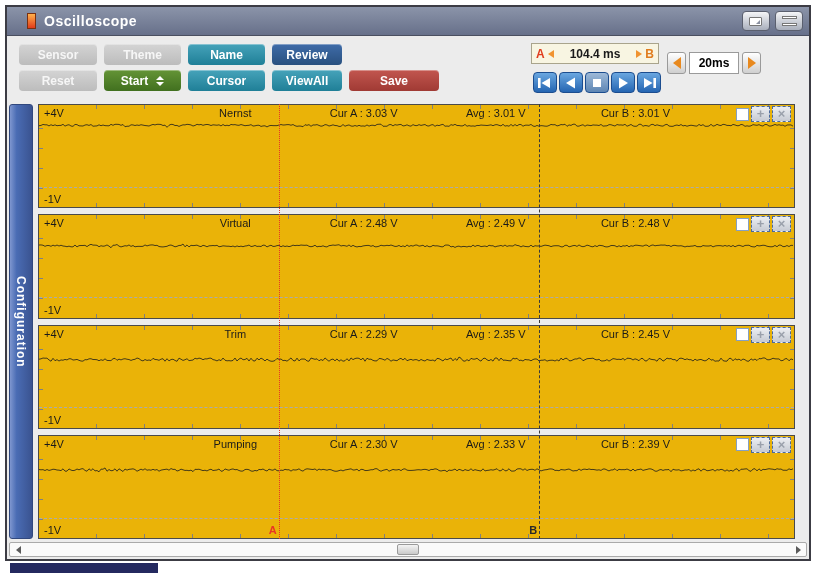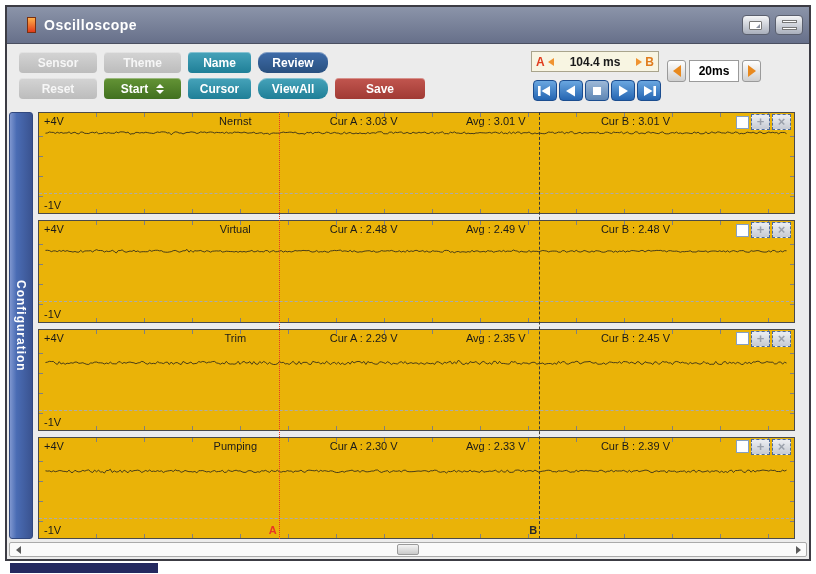--- a/index.html
+++ b/index.html
@@ -5,21 +5,21 @@
   * { margin:0; padding:0; box-sizing:border-box; }
   html,body { background:#fff; font-family:"Liberation Sans", sans-serif; }
   .screen { position:relative; width:816px; height:574px; background:#fff; overflow:hidden; }
 
   
   .window { position:absolute; left:5px; top:5px; width:806px; height:556px;
             border:2px solid #3c3c44; background:#ececec; display:flex; flex-direction:column; }
   .navy-fragment { position:absolute; left:10px; top:563px; width:148px; height:10px; background:#24295f; }
 
   
-  .titlebar { height:37px; background:linear-gradient(#8b94a9,#67708a); display:flex; align-items:center;
+  .titlebar { height:29px; background:linear-gradient(#8b94a9,#67708a); display:flex; align-items:center;
               padding:13px 6px; border-bottom:1px solid #4a4f60; flex:0 0 auto;text-align:center; }
   .app-icon { width:9px; height:16px; margin:0 8px 0 14px; border:1px solid #7a3010;
               background:linear-gradient(#ffb04a,#e23b1a); }
   .title-text { color:#fff; font-size:14px; font-weight:bold; letter-spacing:.5px; }
   .tb-spacer { flex:1; }
   .tb-btn { width:28px; height:20px; margin-left:5px; border:1px solid #5a5f6e; border-radius:4px;
             background:linear-gradient(#f4f5f7,#a9afbc); position:relative; cursor:pointer; }
   .ico-restore { position:absolute; left:6px; top:5px; width:13px; height:9px; background:#fff;
                  border:1px solid #777; border-radius:1px; }
   .ico-restore:after { content:""; position:absolute; right:1px; bottom:1px; width:0; height:0;
@@ -27,21 +27,21 @@
   .ico-shade span { position:absolute; left:6px; width:15px; height:3px; background:#fff; border:1px solid #777; }
   .ico-shade span:nth-child(1){ top:4px; } .ico-shade span:nth-child(2){ top:11px; }
 
   
   .toolbar { position:relative; height:66px; flex:0 0 auto; background:#ececec; }
   .btn-rows { position:absolute; left:12px; top:8px; }
   .btn-row { display:flex; gap:7px; margin-bottom:5px; }
   .btn { height:21px; border:none; border-radius:4px; color:#fff; font-weight:bold; font-size:12px;
          font-family:"Liberation Sans",sans-serif; display:flex; align-items:center; justify-content:center;
          cursor:pointer; box-shadow:inset 0 1px 0 rgba(255,255,255,.35); }
-  .w-a{width:78px;} .w-b{width:77px;} .w-c{width:63px;} .w-d{width:70px;border-radius:9px;} .w-e{width:90px;}
+  .w-a{width:78px;} .w-b{width:77px;} .w-c{width:77px;} .w-d{width:70px;} .w-e{width:90px;}
   .btn-gray { background:linear-gradient(#d4d4d4,#bcbcbc); color:#f6f6f6; }
   .btn-teal { background:linear-gradient(#46a3ba,#1f7f97); }
   .btn-navy { background:linear-gradient(#3f6ca9,#29507f); }
   .btn-green{ background:linear-gradient(#649436,#41701f); }
   .btn-red  { background:linear-gradient(#c2564f,#a03a34); }
   .spinner { display:inline-flex; flex-direction:column; gap:2px; margin-left:8px; }
   .spinner i { width:0; height:0; border-left:4px solid transparent; border-right:4px solid transparent; }
   .spin-up { border-bottom:4px solid #fff; } .spin-down { border-top:4px solid #fff; }
 
   

